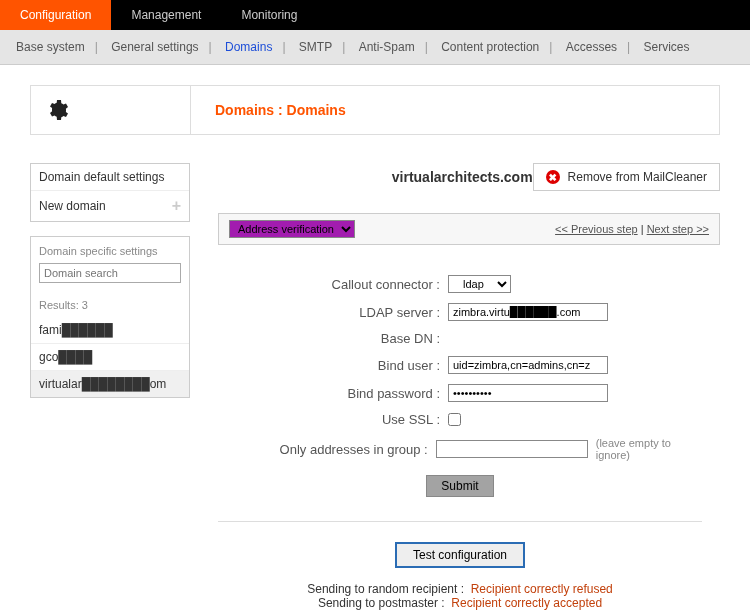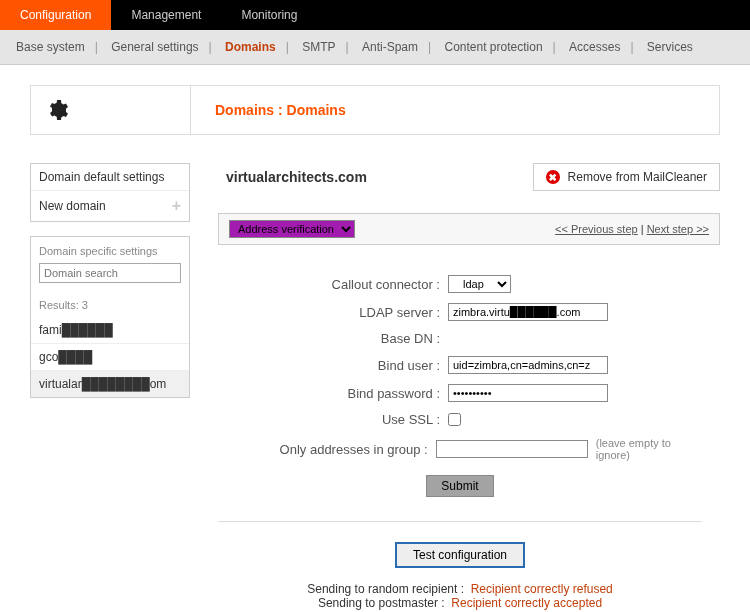--- a/index.html
+++ b/index.html
@@ -2,37 +2,37 @@
 <html><head>
 <meta charset="utf-8">
 <style>
 * { box-sizing: border-box; margin: 0; padding: 0; }
 body { font-family: Arial, sans-serif; font-size: 12px; color: #333; background: #fff; }
 .topnav { background: #000; height: 30px; display: flex; }
 .topnav .tab { color: #ccc; padding: 8px 20px; cursor: pointer; font-size: 12px; }
 .topnav .tab.active { background: #ff5400; color: #fff; }
 .subnav { background: #e5e5e5; padding: 10px 12px; border-bottom: 1px solid #ccc; }
 .subnav .item { color: #555; padding: 0 4px; cursor: pointer; }
-.subnav .item.active { color: #c2410c; font-weight: bold; }
+.subnav .item.active { color: #1d4ed8; }
 .subnav .sep { color: #999; padding: 0 6px; }
 .wrap { display: flex; padding: 20px 30px; gap: 28px; }
 .left { width: 160px; }
 .right { flex: 1; }
 .header-row { display: flex; align-items: center; border: 1px solid #ddd; height: 50px; margin-bottom: 28px; }
 .gear { width: 160px; display: flex; align-items: center; justify-content: flex-start; padding-left: 14px; font-size: 22px; border-right: 1px solid #ddd; height: 100%;}
 .gear svg { width: 24px; height: 24px; fill: #222; }
 .pagetitle { color: #ff5400; font-weight: bold; font-size: 14px; padding-left: 24px; }
 .sidebox { border: 1px solid #ccc; margin-bottom: 14px; }
 .sidebox .row { padding: 6px 8px; border-bottom: 1px solid #eee; cursor: pointer; display: flex; justify-content: space-between; align-items: center; }
 .sidebox .row:last-child { border-bottom: none; }
 .sidebox .row.sel { background: #f0f0f0; }
 .sidebox .hdr { color: #888; font-size: 11px; padding: 8px 8px 6px; }
 .searchbox { width: 100%; border: 1px solid #aaa; padding: 3px 4px; font-size: 11px; margin: 0 8px 8px; width: calc(100% - 16px); }
 .plus { color: #ccc; font-size: 16px; font-weight: bold; }
-.domain-head { display: flex; justify-content: space-between; align-items: center; margin-bottom: 22px; }
+.domain-head { display: flex; justify-content: flex-end; align-items: center; margin-bottom: 22px; }
 .domain-title { font-weight: bold; font-size: 14px; padding-left: 8px;}
 .remove-btn { border: 1px solid #ccc; padding: 6px 12px; display: flex; align-items: center; gap: 8px; cursor: pointer; background: #fff; }
 .remove-btn .x { width: 14px; height: 14px; border-radius: 50%; background: #d00; color: #fff; display: inline-flex; align-items: center; justify-content: center; font-size: 10px; font-weight: bold; }
 .steprow { display: flex; justify-content: space-between; align-items: center; border: 1px solid #ccc; padding: 6px 10px; background: #f7f7f7; margin-bottom: 30px; }
 .step-select { border: 1px solid #888; font-size: 11px; padding: 1px 4px; background: #a21caf; }
 .step-links { font-size: 11px; }
 .step-links a { color: #555; text-decoration: underline; cursor: pointer; }
 .form { padding-right: 18px; }
 .frow { display: flex; align-items: center; margin-bottom: 10px; }
 .flabel { width: 230px; text-align: right; padding-right: 8px; color: #555; font-size: 13px; }

